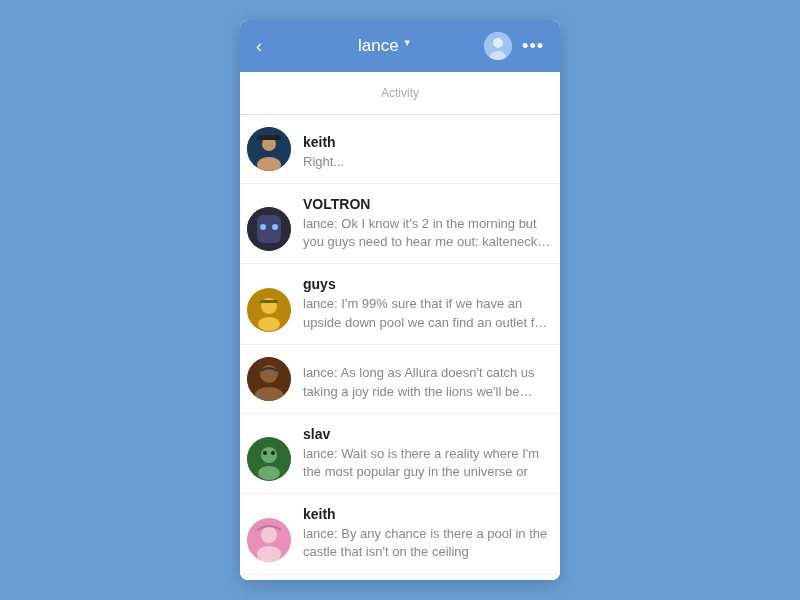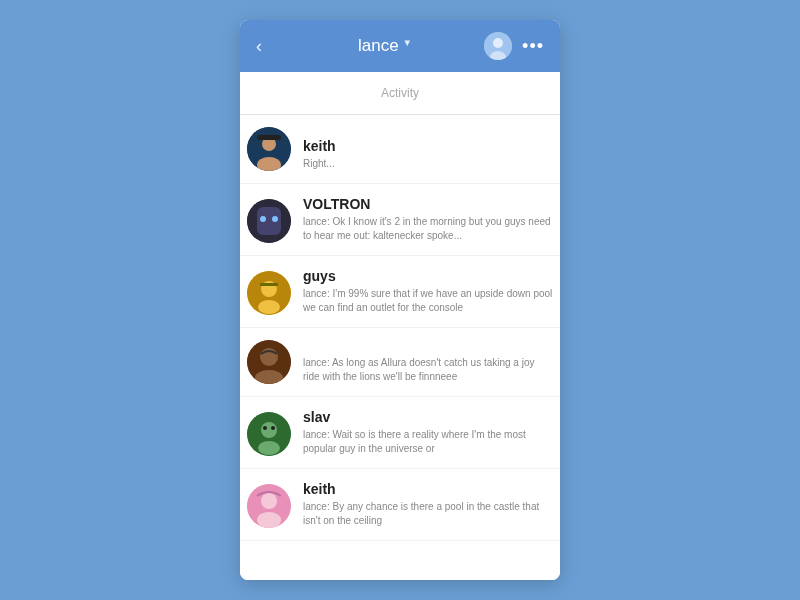--- a/index.html
+++ b/index.html
@@ -144,21 +144,21 @@
       flex: 1;
       min-width: 0;
     }
     .message-name {
       font-size: 14px;
       font-weight: 600;
       color: #222;
       margin-bottom: 3px;
     }
     .message-preview {
-      font-size: 10px;
+      font-size: 13px;
       color: #888;
       line-height: 1.4;
       overflow: hidden;
       display: -webkit-box;
       -webkit-line-clamp: 2;
       -webkit-box-orient: vertical;
     }
   </style>
 </head>
 <body>

